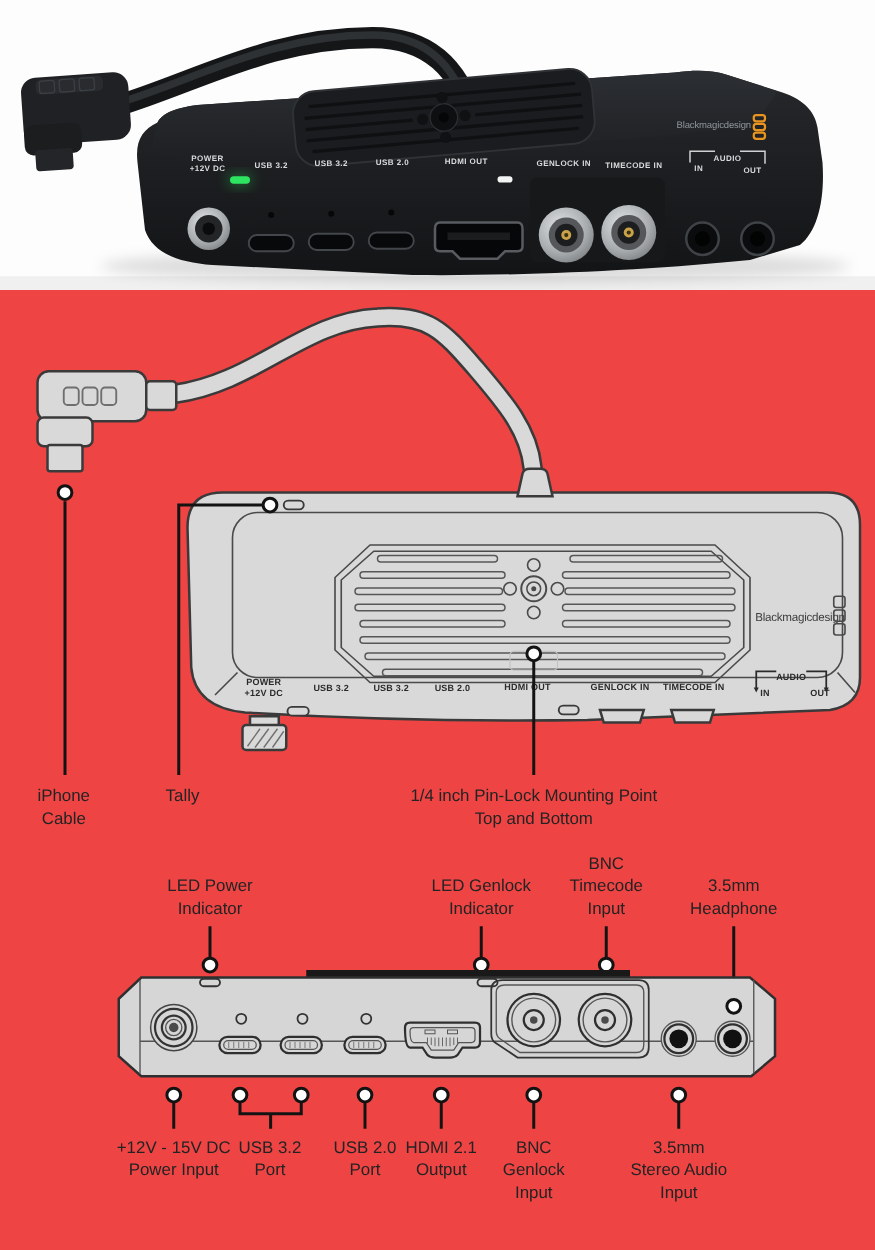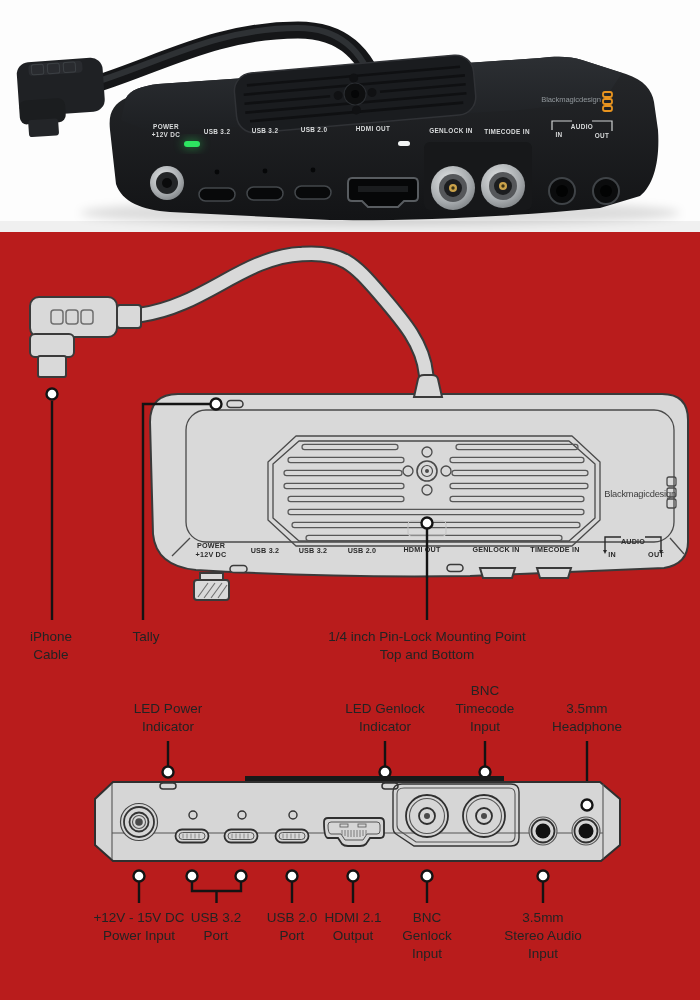--- a/index.html
+++ b/index.html
@@ -1,16 +1,16 @@
 <!DOCTYPE html>
 <html><head>
 <meta charset="utf-8">
 <style>
   html,body { margin:0; padding:0; background:#ffffff; }
-  .page { position:relative; width:700px; height:1000px; background:#b91c1c; overflow:hidden; }
+  .page { position:relative; width:700px; height:1000px; background:#ef4444; overflow:hidden; }
   svg text { font-family:"Liberation Sans", sans-serif; }
   .callout-label { font-size:13.5px; fill:#232323; }
   .callout-line  { stroke:#131313; stroke-width:2.4; fill:none; }
   .callout-dot   { fill:#ffffff; stroke:#131313; stroke-width:2.4; }
   .port-label    { font-size:7.2px; font-weight:bold; fill:#2a2a2a; letter-spacing:.2px; }
   .photo-label   { font-size:6.4px; font-weight:bold; fill:#d9dbdc; letter-spacing:.35px; }
   .logo-text     { font-size:9.3px; fill:#3d3d3d; letter-spacing:-0.2px; }
   .photo-logo    { font-size:7.6px; fill:#90969a; letter-spacing:-0.1px; }
   .draw      { fill:#d9d9d9; stroke:#3a3a3a; stroke-width:2; }
   .draw-in   { fill:none; stroke:#4a4a4a; stroke-width:1.3; }

